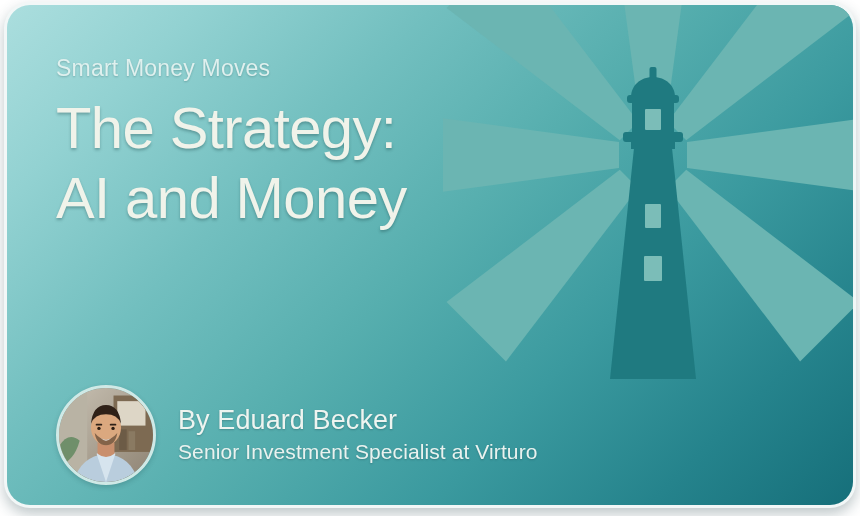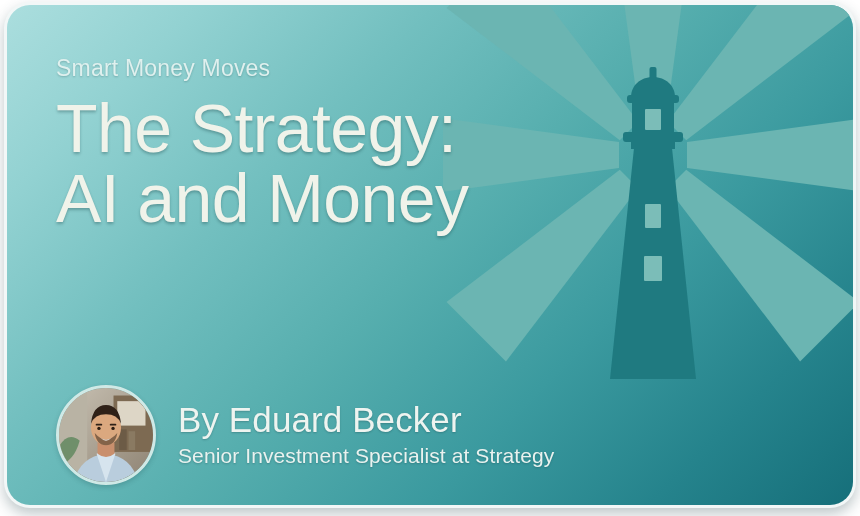--- a/index.html
+++ b/index.html
@@ -71,21 +71,21 @@
     color: #dff0ee;
     text-shadow: 0 1px 2px rgba(20,60,65,0.26);
     white-space: nowrap;
   }
 
   #headline {
     position: absolute;
     left: 49px;
     top: 72px;
     width: 470px;
-    font-size: 68px;
+    font-size: 58px;
     line-height: 70px;
     font-weight: 400;
     letter-spacing: -0.6px;
     color: #f0f3ea;
     text-shadow: 0 2px 3px rgba(20,60,65,0.33);
   }
   #headline .hl-line { display:block; white-space: nowrap; }
 
   
   #byline {
@@ -106,21 +106,21 @@
     overflow: hidden;
     flex: 0 0 auto;
     box-shadow: 0 2px 5px rgba(20,60,65,0.22);
     background: #8aa39b;
   }
   #avatar svg { display:block; width:100%; height:100%; }
 
   #byline-text { display:flex; flex-direction:column; gap:4px; padding-bottom:2px; }
 
   #author-name {
-    font-size: 35px;
+    font-size: 27px;
     font-weight: 400;
     letter-spacing: 0.1px;
     color: #eef4f0;
     text-shadow: 0 1px 2px rgba(20,60,65,0.30);
     white-space: nowrap;
   }
   #author-role {
     font-size: 21px;
     font-weight: 400;
     letter-spacing: 0.1px;
@@ -255,20 +255,20 @@
               <circle cx="57.5" cy="43" r="1.8" fill="#2b1c12"></circle>
 
               <path d="M38 48 q12 14 24 0 q-2 13 -12 13 q-10 0 -12 -13 Z" fill="#3a2a1e" opacity="0.55"></path>
               <path d="M44 53 q6 4 12 0 q-6 6 -12 0 Z" fill="#ffffff" opacity="0.85"></path>
             </g>
           </svg>
         </div>
 
         <div id="byline-text">
           <div id="author-name">By Eduard Becker</div>
-          <div id="author-role">Senior Investment Specialist at Strategy</div>
+          <div id="author-role">Senior Investment Specialist at Virturo</div>
         </div>
 
       </div>
     </div>
 
   </div>
 </div>
 
 </body></html>

